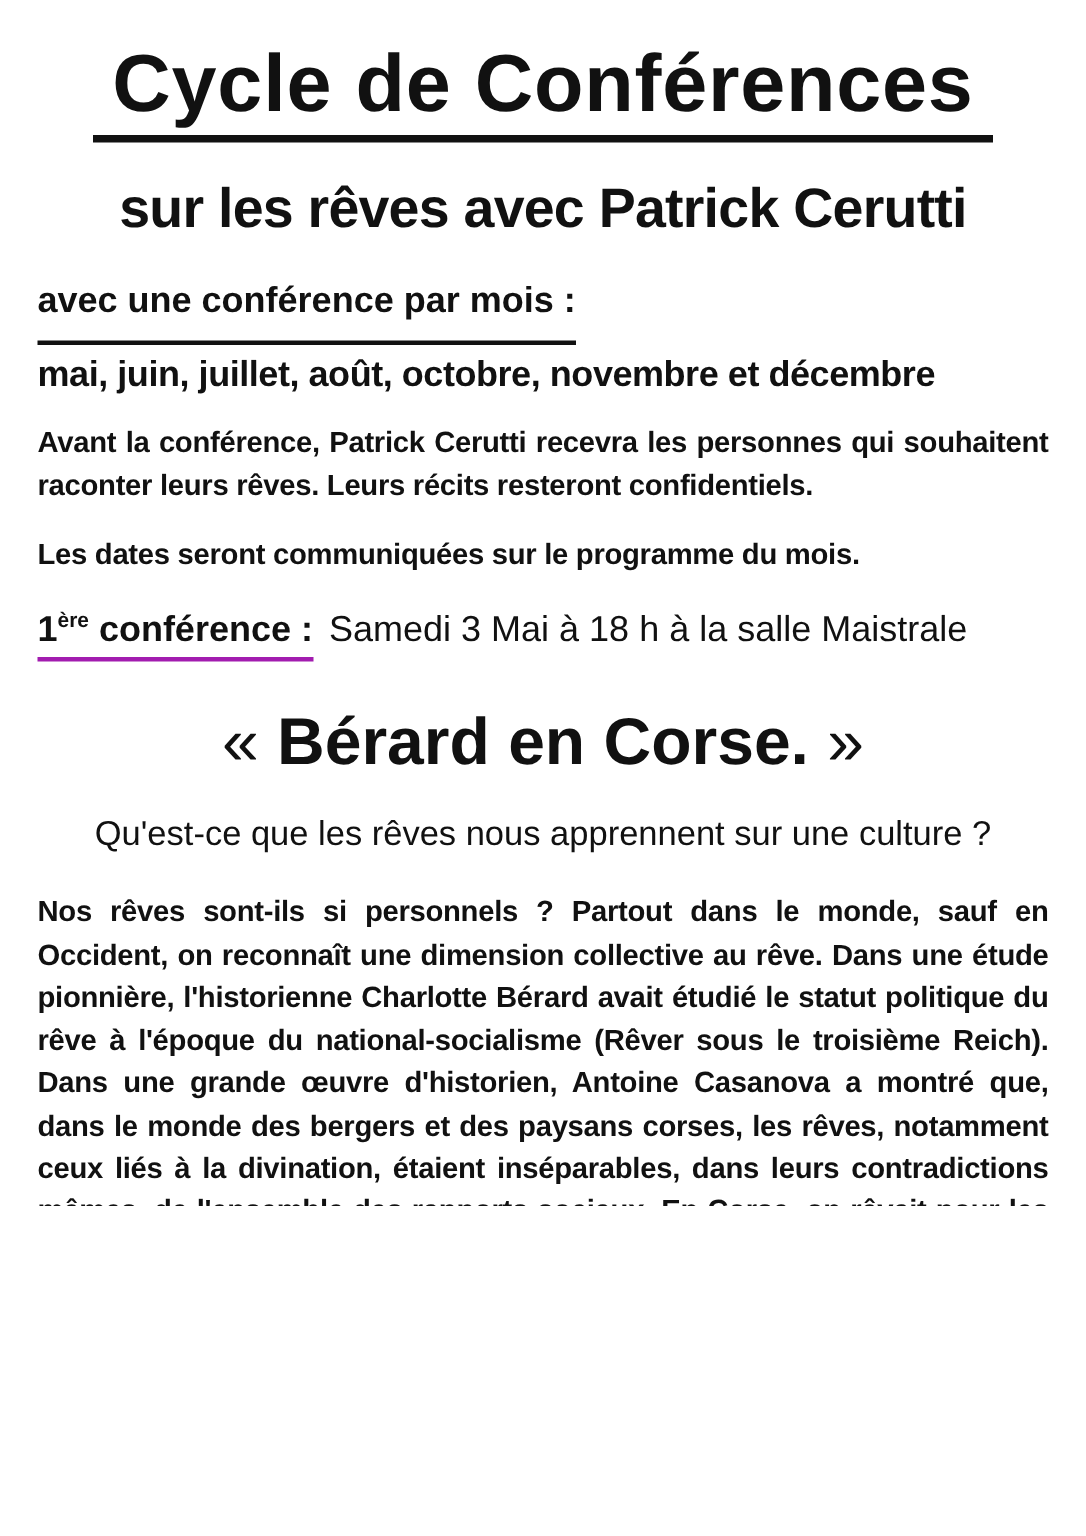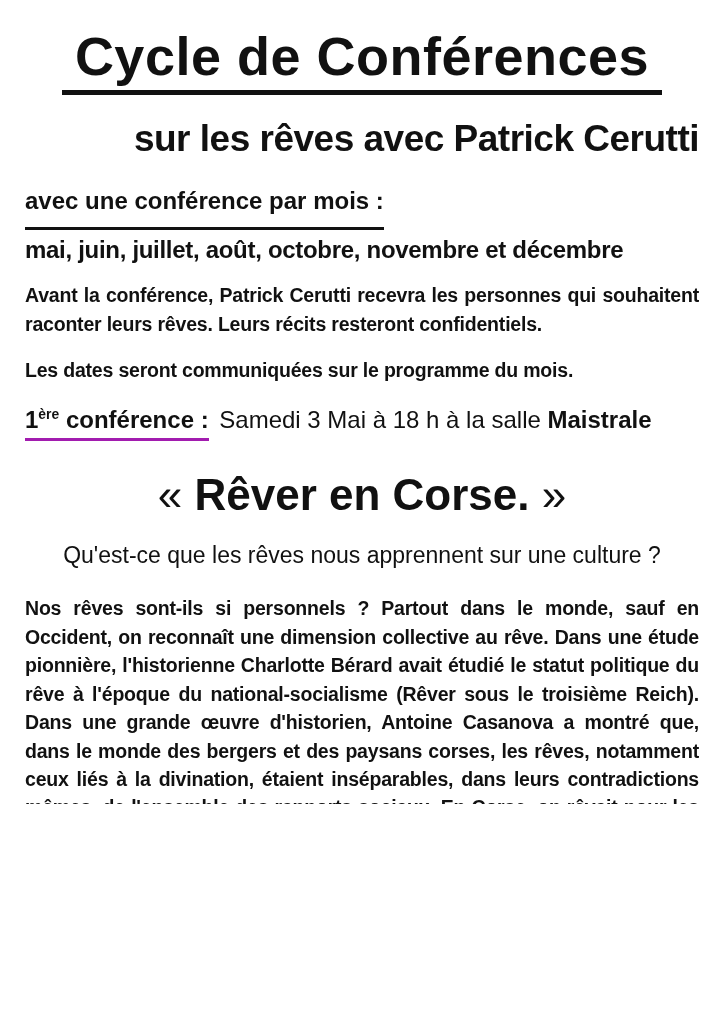--- a/index.html
+++ b/index.html
@@ -26,21 +26,21 @@
   }
   .title-rule {
     width: 600px;
     height: 5px;
     background: #111111;
     margin: 4px auto 0 auto;
   }
   .subtitle {
     font-size: 37px;
     font-weight: 700;
-    text-align: right;
+    text-align: center;
     margin-top: 23px;
     letter-spacing: -0.5px;
     white-space: nowrap;
   }
   .schedule-heading {
     margin-top: 27px;
     font-size: 24px;
     font-weight: 700;
   }
   .u-heading {
@@ -73,21 +73,21 @@
     display: inline-block;
     font-weight: 700;
     border-bottom: 3px solid #a21caf;
     padding-bottom: 4px;
     margin-right: 4px;
   }
   .conf-label sup {
     font-size: 58%;
     line-height: 0;
   }
-  .conf-venue { font-weight: 700; text-align: right; }
+  .conf-venue { font-weight: 400; text-align: right; }
   .lecture-title {
     margin-top: 29px;
     text-align: center;
     font-size: 44px;
     font-weight: 700;
     white-space: nowrap;
   }
   .qmark { font-weight: 400; }
   .question {
     margin-top: 22px;
@@ -117,19 +117,19 @@
   <p class="schedule-heading"><span class="u-heading">avec une conférence par mois&nbsp;:</span></p>
 
   <p class="months">mai, juin, juillet, août, octobre, novembre et décembre</p>
 
   <p class="note justified">Avant la conférence, Patrick Cerutti recevra les personnes qui souhaitent raconter leurs rêves. Leurs récits resteront confidentiels.</p>
 
   <p class="note">Les dates seront communiquées sur le programme du mois.</p>
 
   <p class="conf-line"><span class="conf-label"><span>1</span><sup>ère</sup> <span>conférence&nbsp;:</span></span> <span class="conf-when">Samedi 3 Mai à 18 h à la salle</span> <span class="conf-venue">Maistrale</span></p>
 
-  <p class="lecture-title"><span class="qmark">«</span> <span>Rêver en Corse.</span> <span class="qmark">»</span></p>
+  <p class="lecture-title"><span class="qmark">«</span> <span>Bérard en Corse.</span> <span class="qmark">»</span></p>
 
   <p class="question">Qu'est-ce que les rêves nous apprennent sur une culture&nbsp;?</p>
 
   <p class="abstract justified">Nos rêves sont-ils si personnels&nbsp;? Partout dans le monde, sauf en Occident, on reconnaît une dimension collective au rêve. Dans une étude pionnière, l'historienne Charlotte Bérard avait étudié le statut politique du rêve à l'époque du national-socialisme (Rêver sous le troisième Reich). Dans une grande œuvre d'historien, Antoine Casanova a montré que, dans le monde des bergers et des paysans corses, les rêves, notamment ceux liés à la divination, étaient inséparables, dans leurs contradictions mêmes, de l'ensemble des rapports sociaux. En Corse, on rêvait pour les autres et sur les autres. Dans l'ancien monde, les pratiques symboliques comme les visions, la lecture divinatoire des omoplates étaient inséparables de la vie communautaire. Cela a-t-il encore un sens aujourd'hui alors que la Corse semble avoir changé du tout au tout&nbsp;? Comment rêve-t-on en Corse&nbsp;? Comment y rêvait-on&nbsp;? Peut-on encore aujourd'hui organiser une collecte de rêves qui n'aient pas seulement une portée psychologique, mais aussi une dimension culturelle&nbsp;?</p>
 
 </div>
 
 </body></html>

